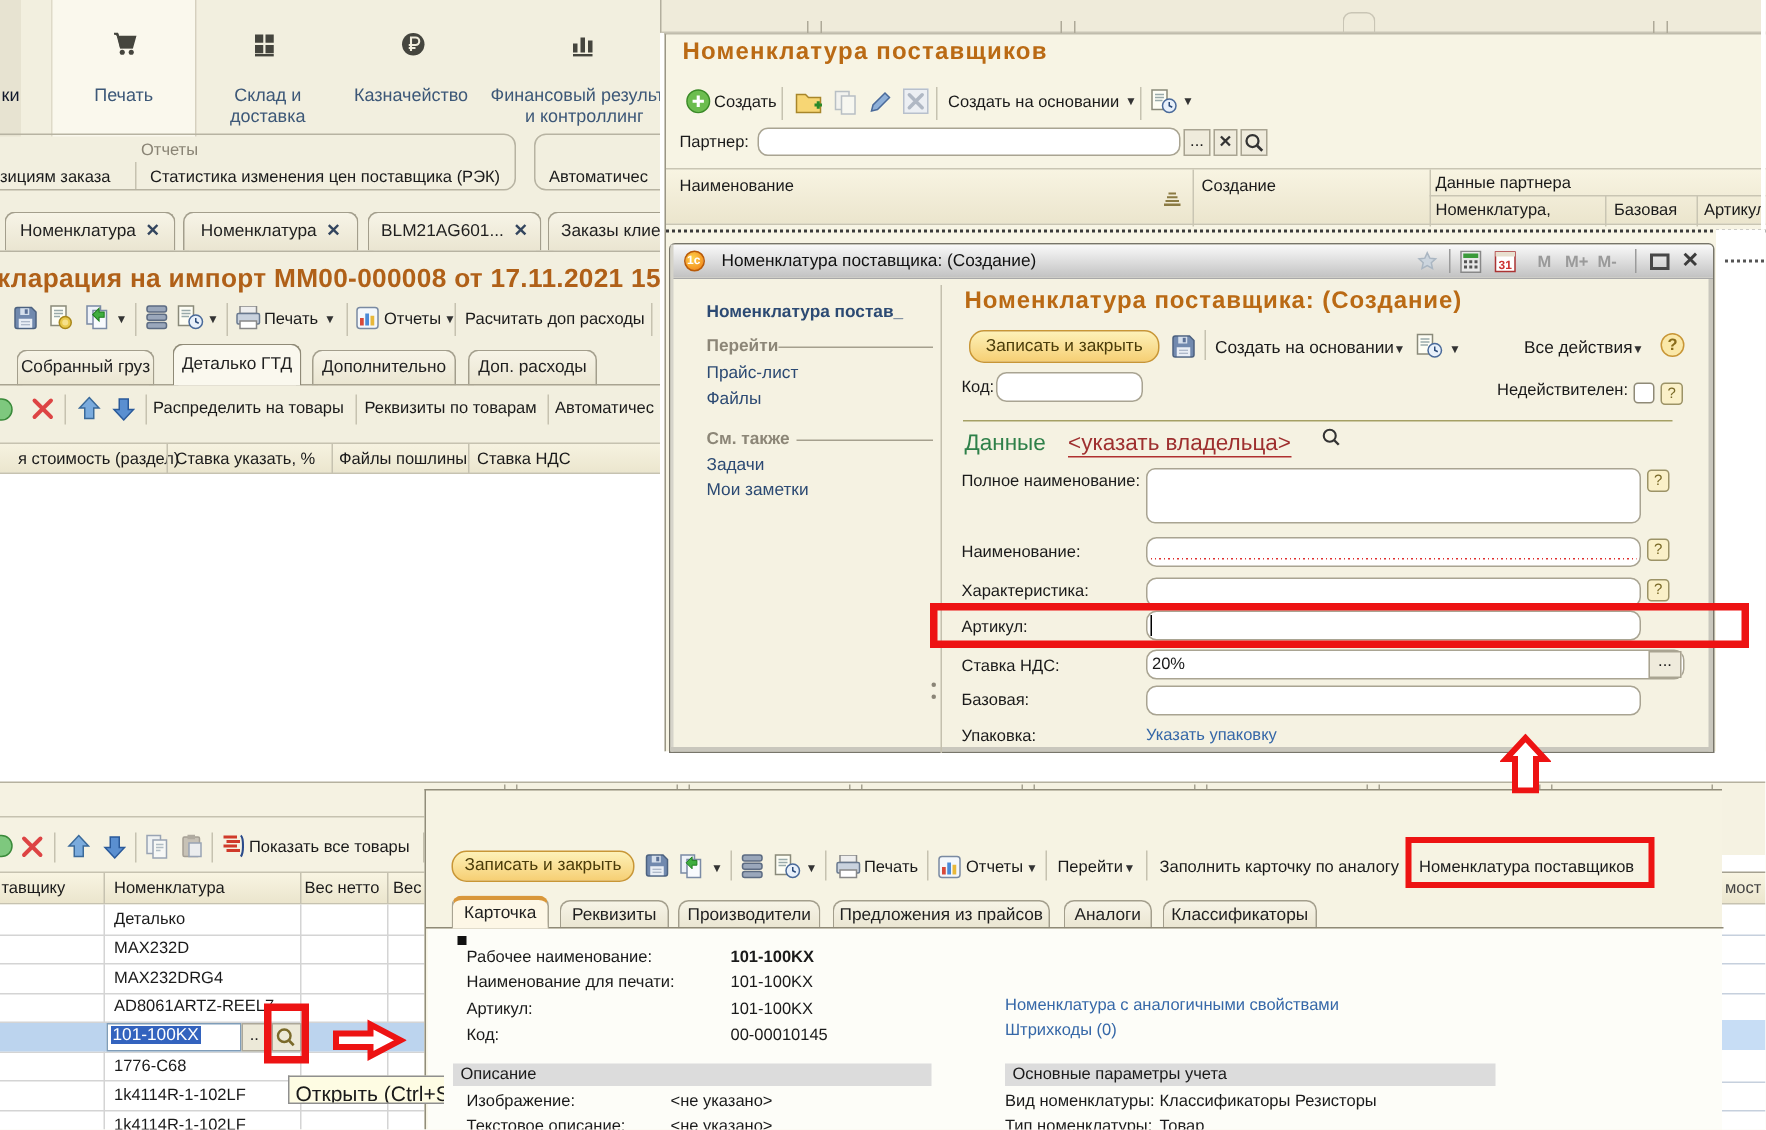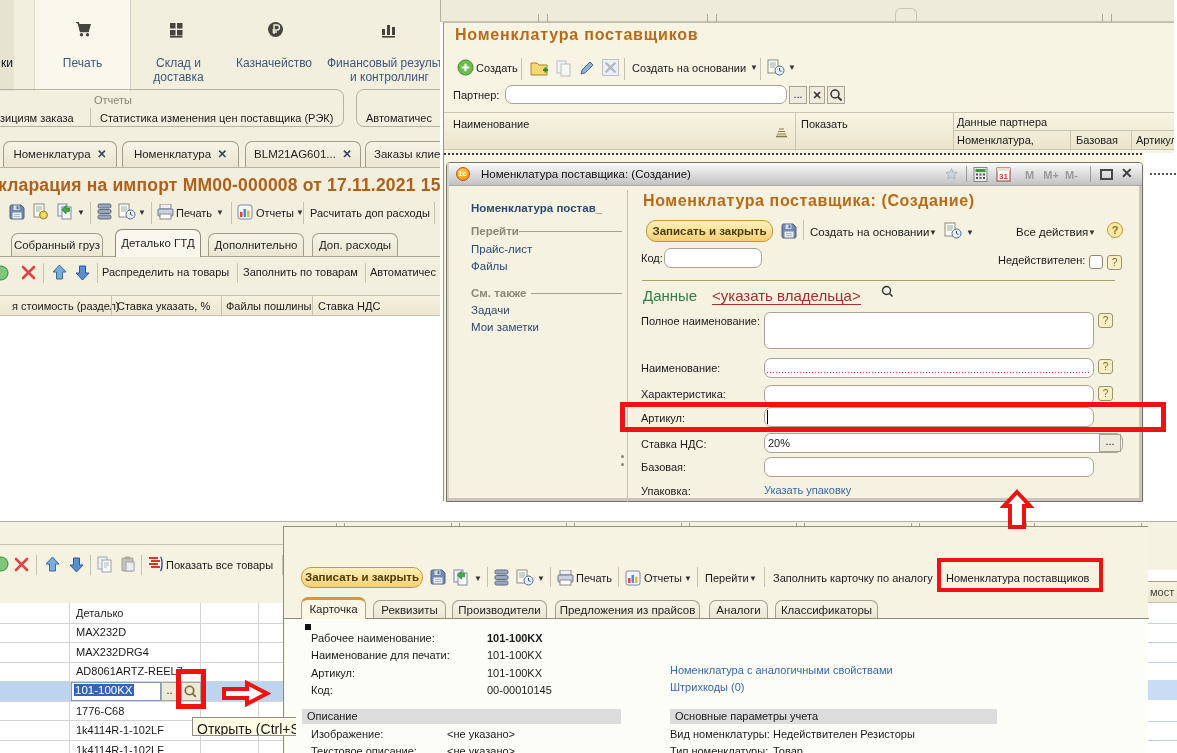--- a/index.html
+++ b/index.html
@@ -5,21 +5,21 @@
 html,body{width:1177px;height:753px}
 body{position:relative;font-family:"Liberation Sans",sans-serif;background:#fff;overflow:hidden;font-size:11.5px;color:#1a1a1a}
 .abs{position:absolute}
 .vln{position:absolute;width:1px;background:#c2beac}
 .hln{position:absolute;height:1px;background:#c2beac}
 .tab{position:absolute;border:1px solid #a39e8c;border-bottom:none;border-radius:7px 7px 0 0;background:linear-gradient(#f7f4e7,#eae5d1);text-align:center;font-size:11.5px;color:#1f1f1f;white-space:nowrap;overflow:hidden}
 .fld{position:absolute;background:#fff;border:1px solid #a9a492;border-radius:7px}
 .lbl{position:absolute;font-size:11px;color:#1a1a1a;white-space:nowrap}
 .lnk{position:absolute;font-size:11px;color:#3668a8;white-space:nowrap}
 .hlp{position:absolute;width:15px;height:15px;background:#faf0c8;border:1px solid #9c9367;border-radius:3px;font-size:10px;color:#7a6a28;text-align:center;line-height:13px}
-.ybtn{position:absolute;border:1px solid #c89636;border-radius:10px;background:linear-gradient(#fdf1b8,#f6cf74);font-weight:bold;font-size:11.5px;color:#4a3c0a;text-align:center}
+.ybtn{position:absolute;border:1px solid #c89636;border-radius:10px;background:linear-gradient(#fdf1b8,#f6cf74);font-weight:normal;font-size:11.5px;color:#4a3c0a;text-align:center}
 .redbox{position:absolute;border:5px solid #ed1313}
 .sep{position:absolute;width:1px;background:#c6c2b0}
 </style></head>
 <body>
 
 <div class="abs" id="tl" style="left:0;top:0;width:440px;height:316px;background:#f2efdf;overflow:hidden">
   <div class="abs" style="left:0;top:0;width:14px;height:91px;background:#e7e3d1"></div>
   <div class="abs" style="left:34px;top:0;width:97px;height:91px;background:#faf8ed;border-left:1px solid #dedac8;border-right:1px solid #d5d0be"></div>
 
   <svg class="abs" style="left:75px;top:21px" width="17" height="17" viewBox="0 0 17 17">
@@ -139,21 +139,21 @@
     <div class="sep" style="left:43px;top:3px;height:20px"></div>
     <svg class="abs" style="left:51px;top:4px" width="17" height="17" viewBox="0 0 17 17">
         <path d="M8.5 1L15 8h-3.5v7h-6V8H2z" fill="#7aabdd" stroke="#3a6a9a"></path>
       </svg>
     <svg class="abs" style="left:74px;top:4px" width="17" height="17" viewBox="0 0 17 17">
         <path d="M8.5 16L2 9h3.5V2h6v7H15z" fill="#5a8fd0" stroke="#2a5a9a"></path>
       </svg>
     <div class="sep" style="left:97px;top:3px;height:20px"></div>
     <div class="lbl" style="left:102px;top:6px">Распределить на товары</div>
     <div class="sep" style="left:237px;top:3px;height:20px"></div>
-    <div class="lbl" style="left:243px;top:6px">Заполнить по товарам</div>
+    <div class="lbl" style="left:243px;top:6px">Реквизиты по товарам</div>
     <div class="sep" style="left:365px;top:3px;height:20px"></div>
     <div class="lbl" style="left:370px;top:6px">Автоматичес</div>
   </div>
 
   <div class="abs" style="left:0;top:295px;width:440px;height:21px;background:linear-gradient(#f6f2e0,#ebe6ce);border-top:1px solid #c6c2b0;border-bottom:1px solid #c6c2b0">
     <div class="lbl" style="left:12px;top:4px">я стоимость (раздел)</div>
     <div class="sep" style="left:111px;top:0;height:21px"></div>
     <div class="lbl" style="left:117px;top:4px">Ставка указать, %</div>
     <div class="sep" style="left:221px;top:0;height:21px"></div>
     <div class="lbl" style="left:226px;top:4px">Файлы пошлины</div>
@@ -217,21 +217,21 @@
   <div class="abs" style="left:383px;top:63px;width:18px;height:18px;background:#efebdc;border:1px solid #a9a492">
     <svg width="14" height="14" viewBox="0 0 14 14" style="margin:1px">
         <circle cx="6" cy="6" r="4" fill="none" stroke="#333" stroke-width="1.5"></circle>
         <path d="M9 9l3.5 3.5" stroke="#333" stroke-width="1.8"></path>
       </svg>
   </div>
 
   <div class="abs" style="left:0;top:89px;width:734px;height:38px;background:linear-gradient(#f8f4e2,#ebe5cd);border-top:1px solid #c9c5b3;border-bottom:1px solid #c9c5b3">
     <div class="lbl" style="left:9px;top:5px">Наименование</div>
     <div class="sep" style="left:351px;top:0;height:38px;background:#c9c5b3"></div>
-    <div class="lbl" style="left:357px;top:5px">Показать</div>
+    <div class="lbl" style="left:357px;top:5px">Создание</div>
     <div class="sep" style="left:509px;top:0;height:38px;background:#c9c5b3"></div>
     <div class="lbl" style="left:513px;top:3px">Данные партнера</div>
     <div class="hln" style="left:509px;top:17px;width:225px;background:#c9c5b3"></div>
     <div class="lbl" style="left:513px;top:21px">Номенклатура,</div>
     <div class="sep" style="left:626px;top:17px;height:21px;background:#c9c5b3"></div>
     <div class="lbl" style="left:632px;top:21px">Базовая</div>
     <div class="sep" style="left:687px;top:17px;height:21px;background:#c9c5b3"></div>
     <div class="lbl" style="left:692px;top:21px">Артикул</div>
     <svg class="abs" style="left:331px;top:14px" width="14" height="12" viewBox="0 0 14 12">
         <path d="M4 2h5M3 4.5h7M2 7h9" stroke="#8b7b43" stroke-width="1.2"></path>
@@ -396,20 +396,29 @@
       </svg>
     <div class="sep" style="left:141px;top:7px;height:20px"></div>
     <svg class="abs" style="left:147px;top:8px" width="17" height="16" viewBox="0 0 17 16">
         <path d="M2 2h9M4 5h9M2 8h9M4 11h9" stroke="#d03a2a" stroke-width="2"></path>
         <path d="M13.5 1c2 1.5 2 12 0 14" fill="none" stroke="#2a4a8a" stroke-width="1.4"></path>
       </svg>
     <div class="lbl" style="left:166px;top:11px">Показать все товары</div>
     <div class="sep" style="left:282px;top:7px;height:20px"></div>
   </div>
 
+  <div class="abs" style="left:0;top:59px;width:283px;height:22px;background:linear-gradient(#f8f4e2,#ebe5cd);border-top:1px solid #c6c2b0;border-bottom:1px solid #c6c2b0">
+    <div class="lbl" style="left:1px;top:4px">тавщику</div>
+    <div class="sep" style="left:69px;top:0;height:22px"></div>
+    <div class="lbl" style="left:76px;top:4px">Номенклатура</div>
+    <div class="sep" style="left:200px;top:0;height:22px"></div>
+    <div class="lbl" style="left:203px;top:4px">Вес нетто</div>
+    <div class="sep" style="left:258px;top:0;height:22px"></div>
+    <div class="lbl" style="left:262px;top:4px">Вес</div>
+  </div>
 
   <div class="abs" id="bwtable" style="left:0;top:81px;width:283px;height:150px;background:#fff">
     <div class="vln" style="left:69px;top:0;height:150px;background:#d4d4d4"></div>
     <div class="vln" style="left:200px;top:0;height:150px;background:#d4d4d4"></div>
     <div class="vln" style="left:258px;top:0;height:150px;background:#d4d4d4"></div>
     <div class="hln" style="left:0;top:20px;width:283px;background:#d4d4d4"></div>
     <div class="hln" style="left:0;top:39px;width:283px;background:#d4d4d4"></div>
     <div class="hln" style="left:0;top:59px;width:283px;background:#d4d4d4"></div>
     <div class="hln" style="left:0;top:78px;width:283px;background:#d4d4d4"></div>
     <div class="hln" style="left:0;top:98px;width:283px;background:#d4d4d4"></div>
@@ -508,21 +517,21 @@
     <div class="lbl" style="left:26px;top:65px">Код:</div>
     <div class="lbl" style="left:202px;top:65px">00-00010145</div>
     <div class="lnk" style="left:385px;top:62px">Штрихкоды (0)</div>
     <div class="abs" style="left:17px;top:90px;width:319px;height:15px;background:#dcdcdc"></div>
     <div class="lbl" style="left:22px;top:91px">Описание</div>
     <div class="abs" style="left:385px;top:90px;width:327px;height:15px;background:#dcdcdc"></div>
     <div class="lbl" style="left:390px;top:91px">Основные параметры учета</div>
     <div class="lbl" style="left:26px;top:109px">Изображение:</div>
     <div class="lbl" style="left:162px;top:109px">&lt;не указано&gt;</div>
     <div class="lbl" style="left:385px;top:109px">Вид номенклатуры:</div>
-    <div class="lbl" style="left:488px;top:109px">Недействителен Резисторы</div>
+    <div class="lbl" style="left:488px;top:109px">Классификаторы Резисторы</div>
     <div class="lbl" style="left:26px;top:126px">Текстовое описание:</div>
     <div class="lbl" style="left:162px;top:126px">&lt;не указано&gt;</div>
     <div class="lbl" style="left:385px;top:126px">Тип номенклатуры:</div>
     <div class="lbl" style="left:488px;top:126px">Товар</div>
   </div>
 </div>
 
 <div class="abs" id="rt" style="left:1148px;top:570px;width:29px;height:183px;background:#fff">
   <div class="abs" style="left:0;top:11px;width:29px;height:22px;background:linear-gradient(#f8f4e2,#ebe5cd);border-top:1px solid #a5a190;border-bottom:1px solid #c6c2b0"></div>
   <div class="lbl" style="left:2px;top:16px;color:#444;font-size:11px">мост</div>

